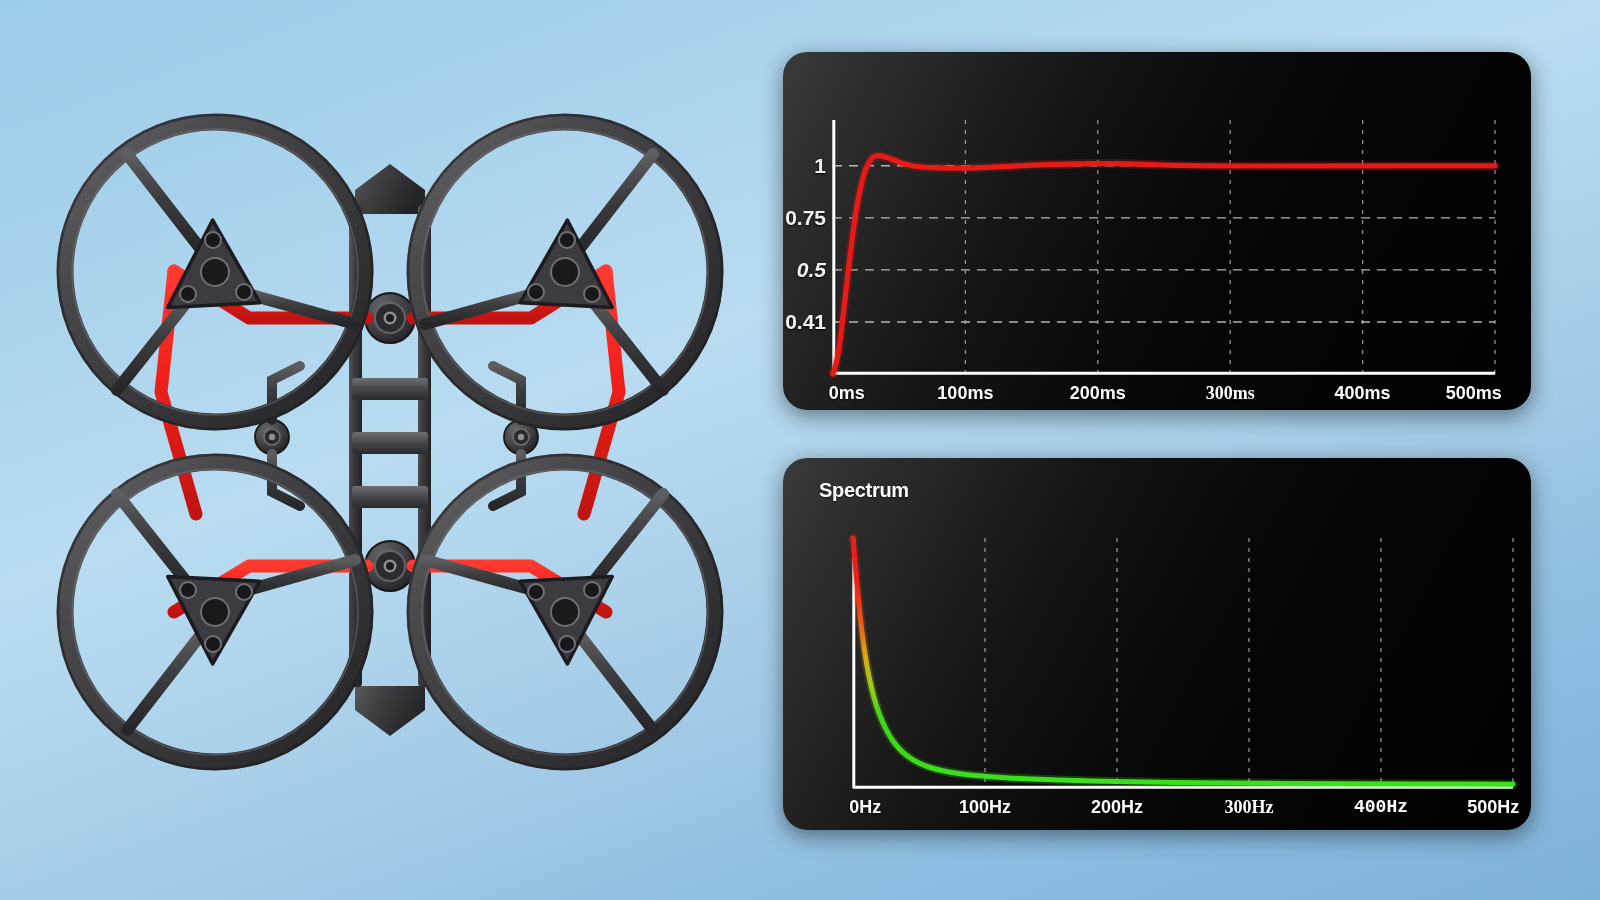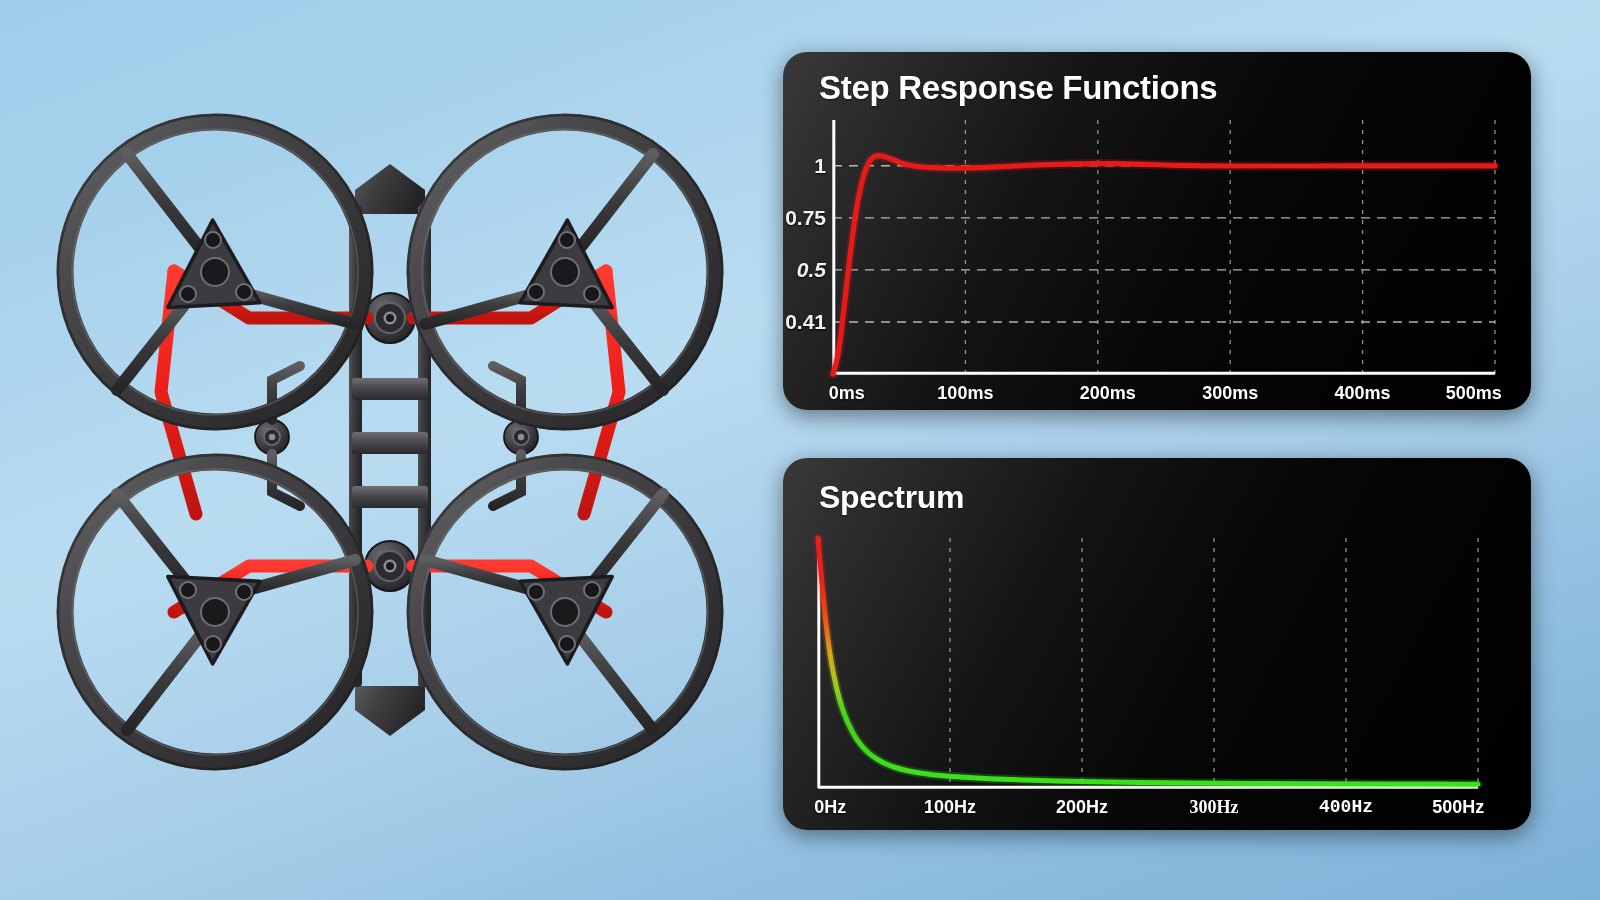--- a/index.html
+++ b/index.html
@@ -40,27 +40,27 @@
   .panel-title {
     position: absolute;
     left: 36px;
     color: #fff;
     font-weight: bold;
     letter-spacing: -0.3px;
     white-space: nowrap;
     text-shadow: 0 1px 2px rgba(0,0,0,.6);
   }
   #panel-step .panel-title { top: 17px; font-size: 33px; }
-  #panel-spectrum .panel-title { top: 21px; font-size: 32px; }
+  #panel-spectrum .panel-title { top: 21px; font-size: 20px; }
 
   .plot {
     position: absolute;
   }
   #plot-step { left: 50px; top: 68px; width: 662px; height: 254px; }
-  #plot-spectrum { left: 35px; top: 80px; width: 660px; height: 250px; }
+  #plot-spectrum { left: 70px; top: 80px; width: 660px; height: 250px; }
 
   .plot svg { display: block; width: 100%; height: 100%; overflow: visible; }
 
   .ytick {
     position: absolute;
     right: 100%;
     margin-right: 7px;
     transform: translateY(-50%);
     color: #f2f2f2;
     font-weight: bold;
@@ -248,21 +248,20 @@
           <circle cx="0" cy="0" r="14" fill="#191a1c" stroke="#6e6e74" stroke-width="2"></circle>
           <circle cx="2" cy="32" r="8" fill="#18181a" stroke="#707076" stroke-width="2"></circle>
           <circle cx="-29" cy="-20" r="8" fill="#18181a" stroke="#707076" stroke-width="2"></circle>
           <circle cx="27" cy="-22" r="8" fill="#18181a" stroke="#707076" stroke-width="2"></circle>
         </g>
       </g>
     </svg>
   </div>
 
   <div class="panel" id="panel-step">
-    <div class="panel-title">Step Response Functions</div>
     <div class="plot" id="plot-step">
       <svg id="svg-step" viewBox="0 0 662 254" preserveAspectRatio="none">
           <line x1="0" x2="662" y1="201.95081967213116" y2="201.95081967213116" stroke="#cfcfcf" stroke-width="1.4" stroke-dasharray="9 7" vector-effect="non-scaling-stroke" opacity="0.85"></line>
           <line x1="0" x2="662" y1="149.9016393442623" y2="149.9016393442623" stroke="#cfcfcf" stroke-width="1.4" stroke-dasharray="9 7" vector-effect="non-scaling-stroke" opacity="0.85"></line>
           <line x1="0" x2="662" y1="97.85245901639342" y2="97.85245901639342" stroke="#cfcfcf" stroke-width="1.4" stroke-dasharray="9 7" vector-effect="non-scaling-stroke" opacity="0.85"></line>
           <line x1="0" x2="662" y1="45.803278688524586" y2="45.803278688524586" stroke="#cfcfcf" stroke-width="1.4" stroke-dasharray="9 7" vector-effect="non-scaling-stroke" opacity="0.85"></line>
           <line x1="132.4" x2="132.4" y1="0" y2="254" stroke="#b4b4b4" stroke-width="1.3" stroke-dasharray="4 6" vector-effect="non-scaling-stroke" opacity="0.8"></line>
           <line x1="264.8" x2="264.8" y1="0" y2="254" stroke="#b4b4b4" stroke-width="1.3" stroke-dasharray="4 6" vector-effect="non-scaling-stroke" opacity="0.8"></line>
           <line x1="397.2" x2="397.2" y1="0" y2="254" stroke="#b4b4b4" stroke-width="1.3" stroke-dasharray="4 6" vector-effect="non-scaling-stroke" opacity="0.8"></line>
           <line x1="529.6" x2="529.6" y1="0" y2="254" stroke="#b4b4b4" stroke-width="1.3" stroke-dasharray="4 6" vector-effect="non-scaling-stroke" opacity="0.8"></line>
@@ -271,22 +270,22 @@
           <line x1="0" x2="662" y1="253.2" y2="253.2" stroke="#ffffff" stroke-width="3" vector-effect="non-scaling-stroke"></line>
           <path d="M0.00,254.00 C0.88,250.53 3.53,243.59 5.30,233.18 C7.06,222.77 8.83,206.11 10.59,191.54 C12.36,176.97 14.12,160.31 15.89,145.74 C17.65,131.16 19.42,116.24 21.18,104.10 C22.95,91.95 24.71,81.54 26.48,72.87 C28.25,64.19 30.01,57.43 31.78,52.05 C33.54,46.67 35.31,43.24 37.07,40.60 C38.84,37.96 40.60,37.02 42.37,36.23 C44.13,35.43 45.90,35.64 47.66,35.81 C49.43,35.98 50.75,36.57 52.96,37.27 C55.17,37.96 58.26,38.97 60.90,39.97 C63.55,40.98 65.76,42.33 68.85,43.30 C71.94,44.28 75.47,45.14 79.44,45.80 C83.41,46.46 88.27,46.91 92.68,47.26 C97.09,47.61 100.40,47.75 105.92,47.89 C111.44,48.02 119.16,48.13 125.78,48.09 C132.40,48.06 139.02,47.89 145.64,47.68 C152.26,47.47 158.88,47.16 165.50,46.84 C172.12,46.53 178.74,46.12 185.36,45.80 C191.98,45.49 198.60,45.21 205.22,44.97 C211.84,44.73 218.46,44.52 225.08,44.35 C231.70,44.17 238.32,44.03 244.94,43.93 C251.56,43.83 258.18,43.76 264.80,43.72 C271.42,43.69 278.04,43.65 284.66,43.72 C291.28,43.79 297.90,43.96 304.52,44.14 C311.14,44.31 317.76,44.55 324.38,44.76 C331.00,44.97 336.52,45.21 344.24,45.39 C351.96,45.56 361.89,45.70 370.72,45.80 C379.55,45.91 386.17,45.98 397.20,46.01 C408.23,46.05 423.68,46.01 436.92,46.01 C450.16,46.01 461.19,46.05 476.64,46.01 C492.09,45.98 511.95,45.84 529.60,45.80 C547.25,45.77 567.11,45.80 582.56,45.80 C598.01,45.80 609.04,45.80 622.28,45.80 C635.52,45.80 655.38,45.80 662.00,45.80" fill="none" stroke="#e61b18" stroke-width="9.2" opacity="0.22" stroke-linecap="round" stroke-linejoin="round" vector-effect="non-scaling-stroke"></path>
           <path d="M0.00,254.00 C0.88,250.53 3.53,243.59 5.30,233.18 C7.06,222.77 8.83,206.11 10.59,191.54 C12.36,176.97 14.12,160.31 15.89,145.74 C17.65,131.16 19.42,116.24 21.18,104.10 C22.95,91.95 24.71,81.54 26.48,72.87 C28.25,64.19 30.01,57.43 31.78,52.05 C33.54,46.67 35.31,43.24 37.07,40.60 C38.84,37.96 40.60,37.02 42.37,36.23 C44.13,35.43 45.90,35.64 47.66,35.81 C49.43,35.98 50.75,36.57 52.96,37.27 C55.17,37.96 58.26,38.97 60.90,39.97 C63.55,40.98 65.76,42.33 68.85,43.30 C71.94,44.28 75.47,45.14 79.44,45.80 C83.41,46.46 88.27,46.91 92.68,47.26 C97.09,47.61 100.40,47.75 105.92,47.89 C111.44,48.02 119.16,48.13 125.78,48.09 C132.40,48.06 139.02,47.89 145.64,47.68 C152.26,47.47 158.88,47.16 165.50,46.84 C172.12,46.53 178.74,46.12 185.36,45.80 C191.98,45.49 198.60,45.21 205.22,44.97 C211.84,44.73 218.46,44.52 225.08,44.35 C231.70,44.17 238.32,44.03 244.94,43.93 C251.56,43.83 258.18,43.76 264.80,43.72 C271.42,43.69 278.04,43.65 284.66,43.72 C291.28,43.79 297.90,43.96 304.52,44.14 C311.14,44.31 317.76,44.55 324.38,44.76 C331.00,44.97 336.52,45.21 344.24,45.39 C351.96,45.56 361.89,45.70 370.72,45.80 C379.55,45.91 386.17,45.98 397.20,46.01 C408.23,46.05 423.68,46.01 436.92,46.01 C450.16,46.01 461.19,46.05 476.64,46.01 C492.09,45.98 511.95,45.84 529.60,45.80 C547.25,45.77 567.11,45.80 582.56,45.80 C598.01,45.80 609.04,45.80 622.28,45.80 C635.52,45.80 655.38,45.80 662.00,45.80" fill="none" stroke="#e61b18" stroke-width="5.2" stroke-linecap="round" stroke-linejoin="round" vector-effect="non-scaling-stroke"></path>
         </svg>
     <div class="ytick" style="top: 79.5082%;">0.41</div>
         <div class="ytick" style="top: 59.0164%; font-style: italic;">0.5</div>
         <div class="ytick" style="top: 38.5246%; margin-left: 28px;">0.75</div>
         <div class="ytick" style="top: 18.0328%;">1</div>
         <div class="xtick first" style="left: 0%;">0ms</div>
         <div class="xtick" style="left: 20%; text-align: right;">100ms</div>
-        <div class="xtick" style="left: 40%; margin-left: 10px;">200ms</div>
-        <div class="xtick" style="left: 60%;">300ms</div>
+        <div class="xtick" style="left: 40%;">200ms</div>
+        <div class="xtick" style="left: 60%; font-family: Liberation Serif, serif;">300ms</div>
         <div class="xtick" style="left: 80%;">400ms</div>
         <div class="xtick last" style="left: 100%;">500ms</div>
       </div>
   </div>
 
   <div class="panel" id="panel-spectrum">
     <div class="panel-title">Spectrum</div>
     <div class="plot" id="plot-spectrum">
       <svg id="svg-spectrum" viewBox="0 0 660 250" preserveAspectRatio="none">
           <line x1="132" x2="132" y1="0" y2="250" stroke="#b4b4b4" stroke-width="1.3" stroke-dasharray="4 6" vector-effect="non-scaling-stroke" opacity="0.8"></line>

